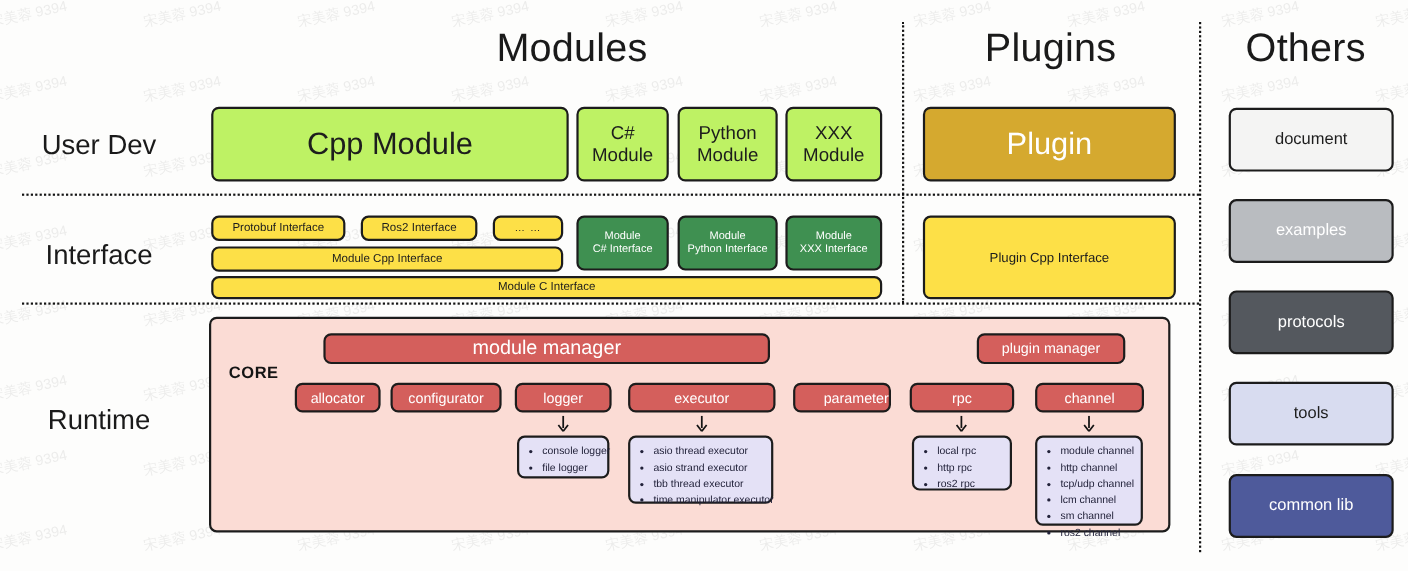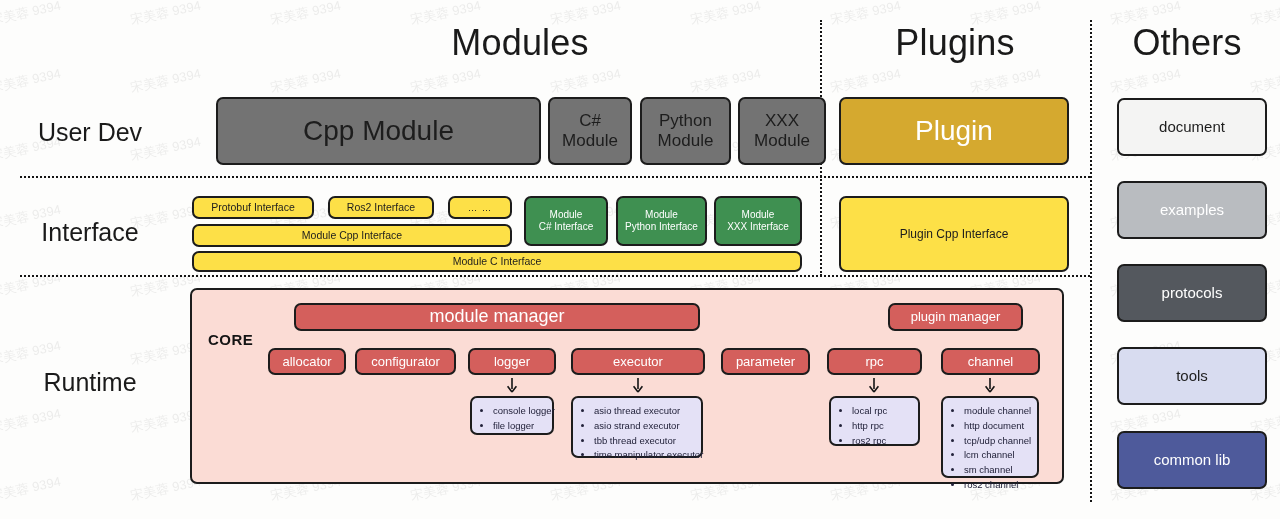--- a/index.html
+++ b/index.html
@@ -72,21 +72,21 @@
     border-radius: 7px;
     display: flex;
     align-items: center;
     justify-content: center;
     text-align: center;
     line-height: 1.2;
     font-family: "Liberation Sans", sans-serif;
   }
 
   
-  .b-module { background: #737373; color: #1d1d1d; margin-left: 24px; }
+  .b-module { background: #bef264; color: #1d1d1d; }
   
   .b-plugin { background: #d5a92f; color: #ffffff; }
   
   .b-iface  { background: #fde047; color: #1d1d1d; }
   
   .b-ifacedk{ background: #3f9051; color: #ffffff; }
   
   .b-core   { background: #fbdcd5; border-color: #1c1c1c; }
   
   .b-red    { background: #d45f5c; color: #ffffff; }
@@ -310,21 +310,21 @@
   </div>
   <div class="bx b-red" style="left:355px; top:348px; width:101px; height:27px; font-size:13px;">
     <span>configurator</span>
   </div>
   <div class="bx b-red" style="left:468px; top:348px; width:88px; height:27px; font-size:13px;">
     <span>logger</span>
   </div>
   <div class="bx b-red" style="left:571px; top:348px; width:134px; height:27px; font-size:13px;">
     <span>executor</span>
   </div>
-  <div class="bx b-red" style="left:721px; top:348px; width:89px; height:27px; font-size:13px;">
+  <div class="bx b-red" style="left:721px; top:348px; width:89px; height:27px; font-size:13px;justify-content:flex-end;">
     <span>parameter</span>
   </div>
   <div class="bx b-red" style="left:827px; top:348px; width:95px; height:27px; font-size:13px;">
     <span>rpc</span>
   </div>
   <div class="bx b-red" style="left:941px; top:348px; width:99px; height:27px; font-size:13px;">
     <span>channel</span>
   </div>
 
   <div class="arrow" style="left:504px; top:378px; width:16px;">
@@ -365,21 +365,21 @@
   <div class="bx b-list" style="left:829px; top:396px; width:91px; height:50px;">
     <ul>
         <li>local rpc</li>
         <li>http rpc</li>
         <li>ros2 rpc</li>
       </ul>
   </div>
   <div class="bx b-list" style="left:941px; top:396px; width:98px; height:82px;">
     <ul>
         <li>module channel</li>
-        <li>http document</li>
+        <li>http channel</li>
         <li>tcp/udp channel</li>
         <li>lcm channel</li>
         <li>sm channel</li>
         <li>ros2 channel</li>
       </ul>
   </div>
 
   <div class="bx b-doc" style="left:1117px; top:98px; width:150px; height:58px; font-size:15px;">
     <span>document</span>
   </div>

